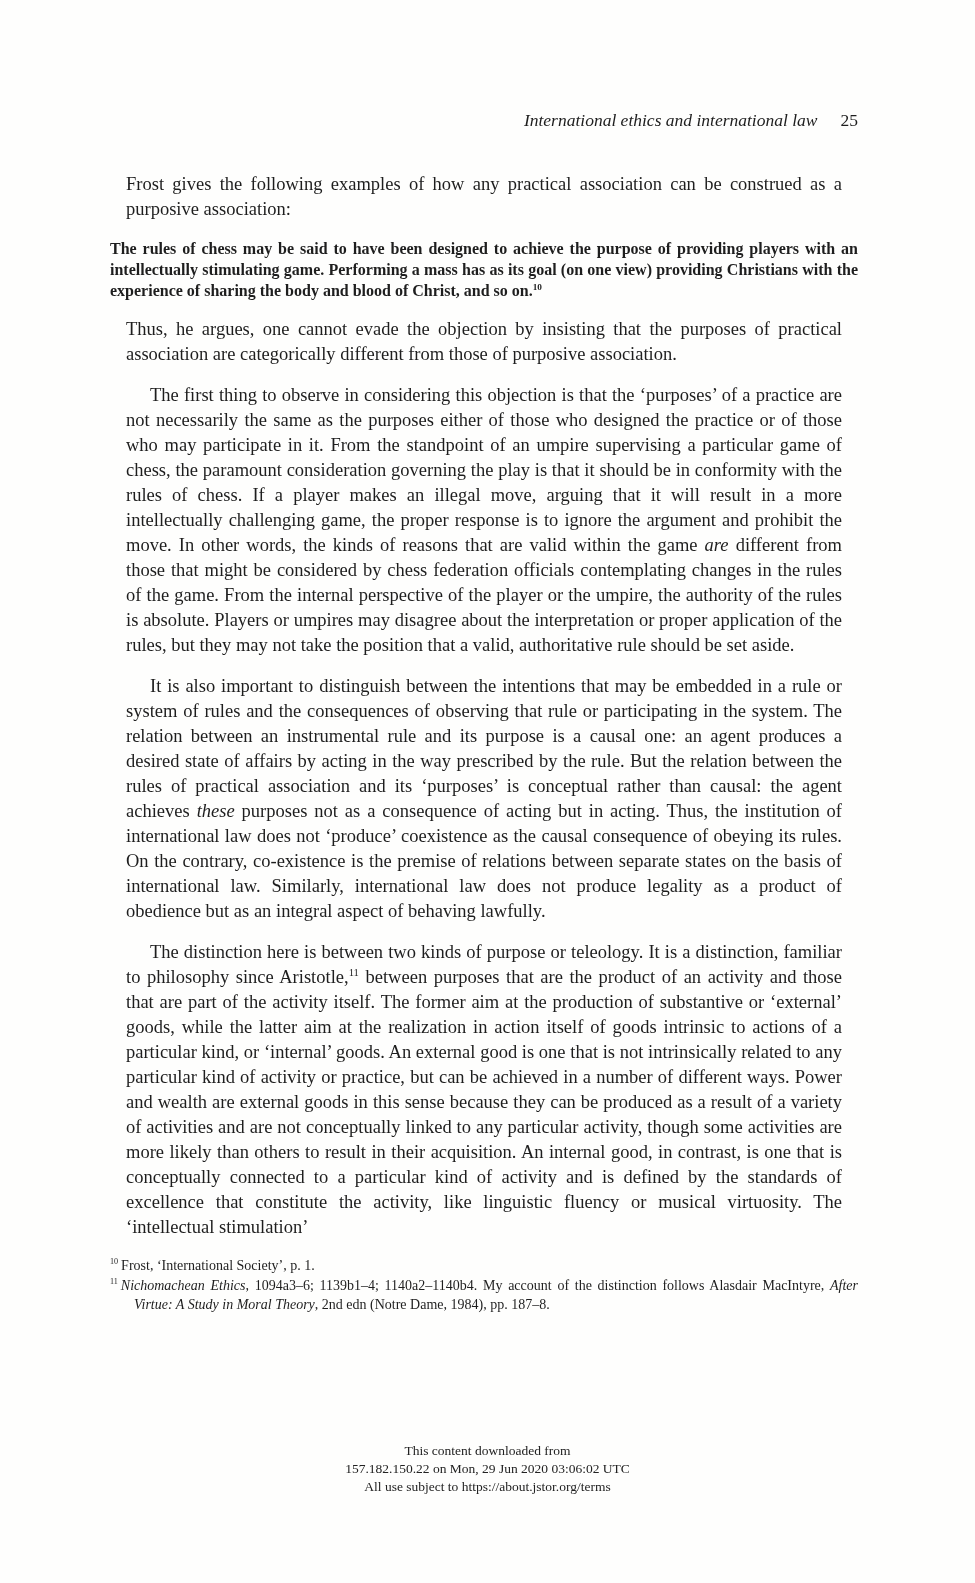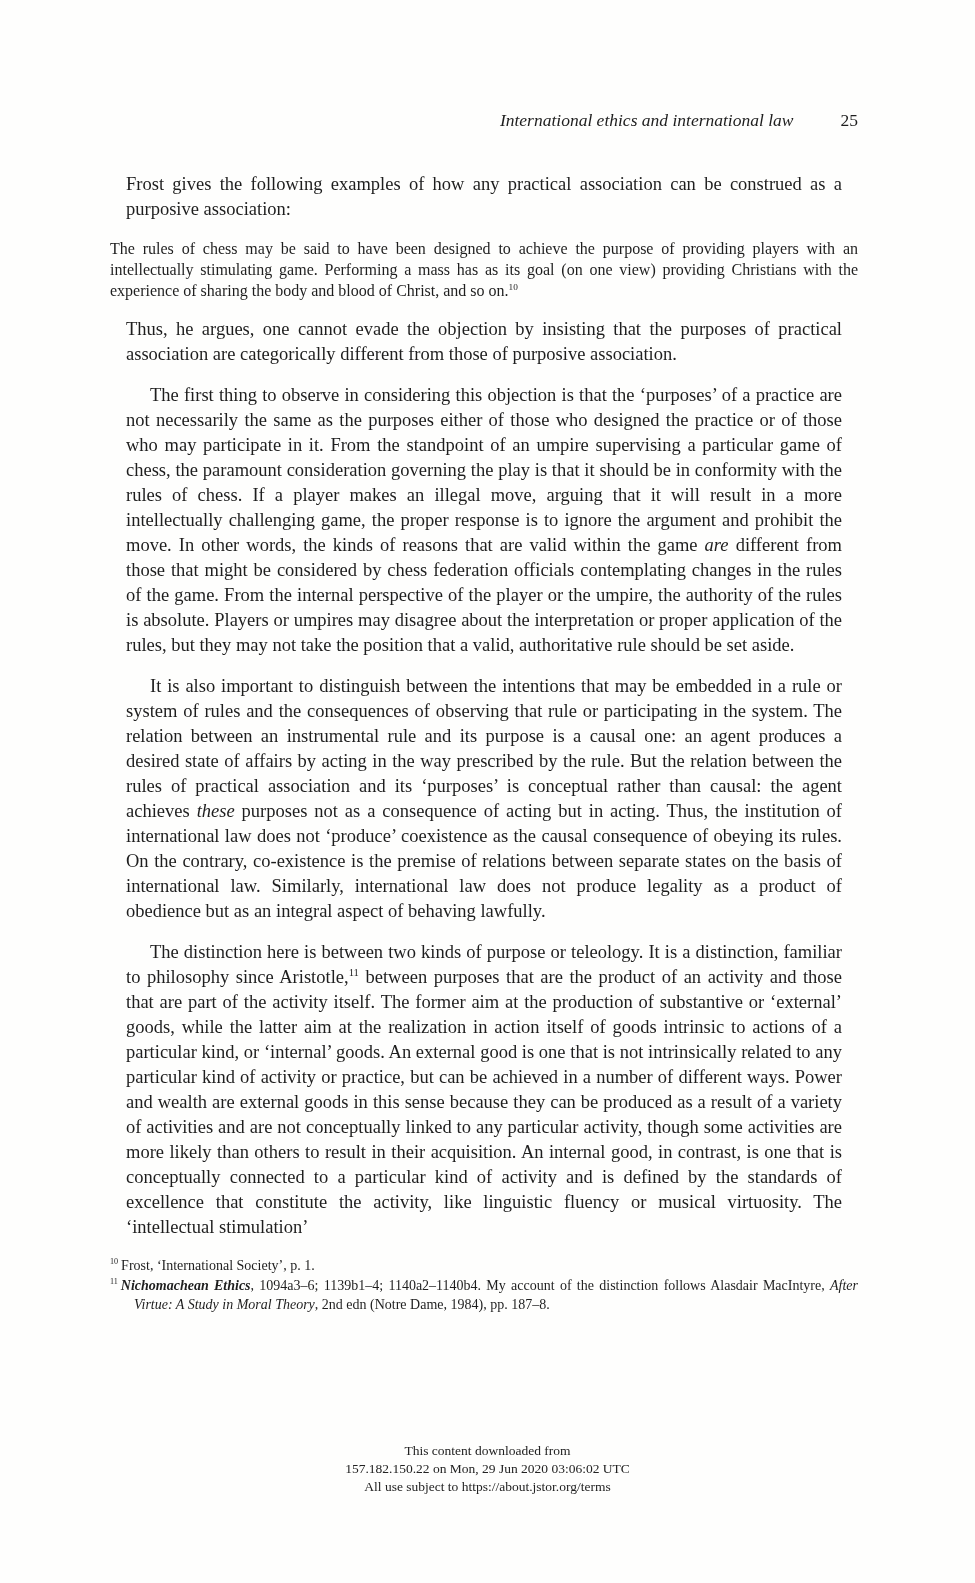--- a/index.html
+++ b/index.html
@@ -22,21 +22,20 @@
   }
   .running-header {
     position: absolute;
     top: 110px;
     left: 110px;
     width: 748px;
     display: flex;
     justify-content: flex-end;
     align-items: center;
     font-size: 17.5px;
-    gap: 24px;
   }
   .running-title {
     font-style: italic;
   }
   .page-number {
     margin-left: 23px;
   }
   .content {
     position: absolute;
     top: 156px;
@@ -49,20 +48,21 @@
   .content p {
     margin: 16px;
   }
   p.para.indent {
     text-indent: 24px;
   }
   p.quote {
     font-size: 16px;
     line-height: 21px;
     margin: 9px 0;
+    font-weight: bold;
   }
   sup {
     font-size: 0.58em;
     line-height: 0;
     vertical-align: super;
   }
   .footnotes {
     margin-top: 16px;
     font-size: 14px;
     line-height: 19.5px;
@@ -100,21 +100,21 @@
     <div id="body-text">
         <p class="para"><span>Frost gives the following examples of how any practical association can be construed as a purposive association:</span></p>
         <p class="quote"><span>The rules of chess may be said to have been designed to achieve the purpose of providing players with an intellectually stimulating game. Performing a mass has as its goal (on one view) providing Christians with the experience of sharing the body and blood of Christ, and so on.</span><sup>10</sup></p>
         <p class="para"><span>Thus, he argues, one cannot evade the objection by insisting that the purposes of practical association are categorically different from those of purposive association.</span></p>
         <p class="para indent"><span>The first thing to observe in considering this objection is that the ‘purposes’ of a practice are not necessarily the same as the purposes either of those who designed the practice or of those who may participate in it. From the standpoint of an umpire supervising a particular game of chess, the paramount consideration governing the play is that it should be in conformity with the rules of chess. If a player makes an illegal move, arguing that it will result in a more intellectually challenging game, the proper response is to ignore the argument and prohibit the move. In other words, the kinds of reasons that are valid within the game </span><span style="font-style: italic;">are</span><span> different from those that might be considered by chess federation officials contemplating changes in the rules of the game. From the internal perspective of the player or the umpire, the authority of the rules is absolute. Players or umpires may disagree about the interpretation or proper application of the rules, but they may not take the position that a valid, authoritative rule should be set aside.</span></p>
         <p class="para indent"><span>It is also important to distinguish between the intentions that may be embedded in a rule or system of rules and the consequences of observing that rule or participating in the system. The relation between an instrumental rule and its purpose is a causal one: an agent produces a desired state of affairs by acting in the way prescribed by the rule. But the relation between the rules of practical association and its ‘purposes’ is conceptual rather than causal: the agent achieves </span><span style="font-style: italic;">these</span><span> purposes not as a consequence of acting but in acting. Thus, the institution of international law does not ‘produce’ coexistence as the causal consequence of obeying its rules. On the contrary, co-existence is the premise of relations between separate states on the basis of international law. Similarly, international law does not produce legality as a product of obedience but as an integral aspect of behaving lawfully.</span></p>
         <p class="para indent"><span>The distinction here is between two kinds of purpose or teleology. It is a distinction, familiar to philosophy since Aristotle,</span><sup>11</sup><span> between purposes that are the product of an activity and those that are part of the activity itself. The former aim at the production of substantive or ‘external’ goods, while the latter aim at the realization in action itself of goods intrinsic to actions of a particular kind, or ‘internal’ goods. An external good is one that is not intrinsically related to any particular kind of activity or practice, but can be achieved in a number of different ways. Power and wealth are external goods in this sense because they can be produced as a result of a variety of activities and are not conceptually linked to any particular activity, though some activities are more likely than others to result in their acquisition. An internal good, in contrast, is one that is conceptually connected to a particular kind of activity and is defined by the standards of excellence that constitute the activity, like linguistic fluency or musical virtuosity. The ‘intellectual stimulation’</span></p>
       </div>
     <div id="footnotes" class="footnotes">
         <div class="footnote"><sup>10</sup><span>Frost, ‘International Society’, p. 1.</span></div>
-        <div class="footnote"><sup>11</sup><span style="font-style: italic; font-weight: bold;">Nichomachean Ethics</span><span>, 1094a3–6; 1139b1–4; 1140a2–1140b4. My account of the distinction follows Alasdair MacIntyre, </span><span style="font-style: italic;">After Virtue: A Study in Moral Theory</span><span>, 2nd edn (Notre Dame, 1984), pp. 187–8.</span></div>
+        <div class="footnote"><sup>11</sup><span style="font-style: italic;">Nichomachean Ethics</span><span>, 1094a3–6; 1139b1–4; 1140a2–1140b4. My account of the distinction follows Alasdair MacIntyre, </span><span style="font-style: italic;">After Virtue: A Study in Moral Theory</span><span>, 2nd edn (Notre Dame, 1984), pp. 187–8.</span></div>
       </div>
   </div>
 
   <div class="jstor-footer">
     <div>This content downloaded from</div>
     <div>157.182.150.22 on Mon, 29 Jun 2020 03:06:02 UTC</div>
     <div>All use subject to https://about.jstor.org/terms</div>
   </div>
 
 </div>

